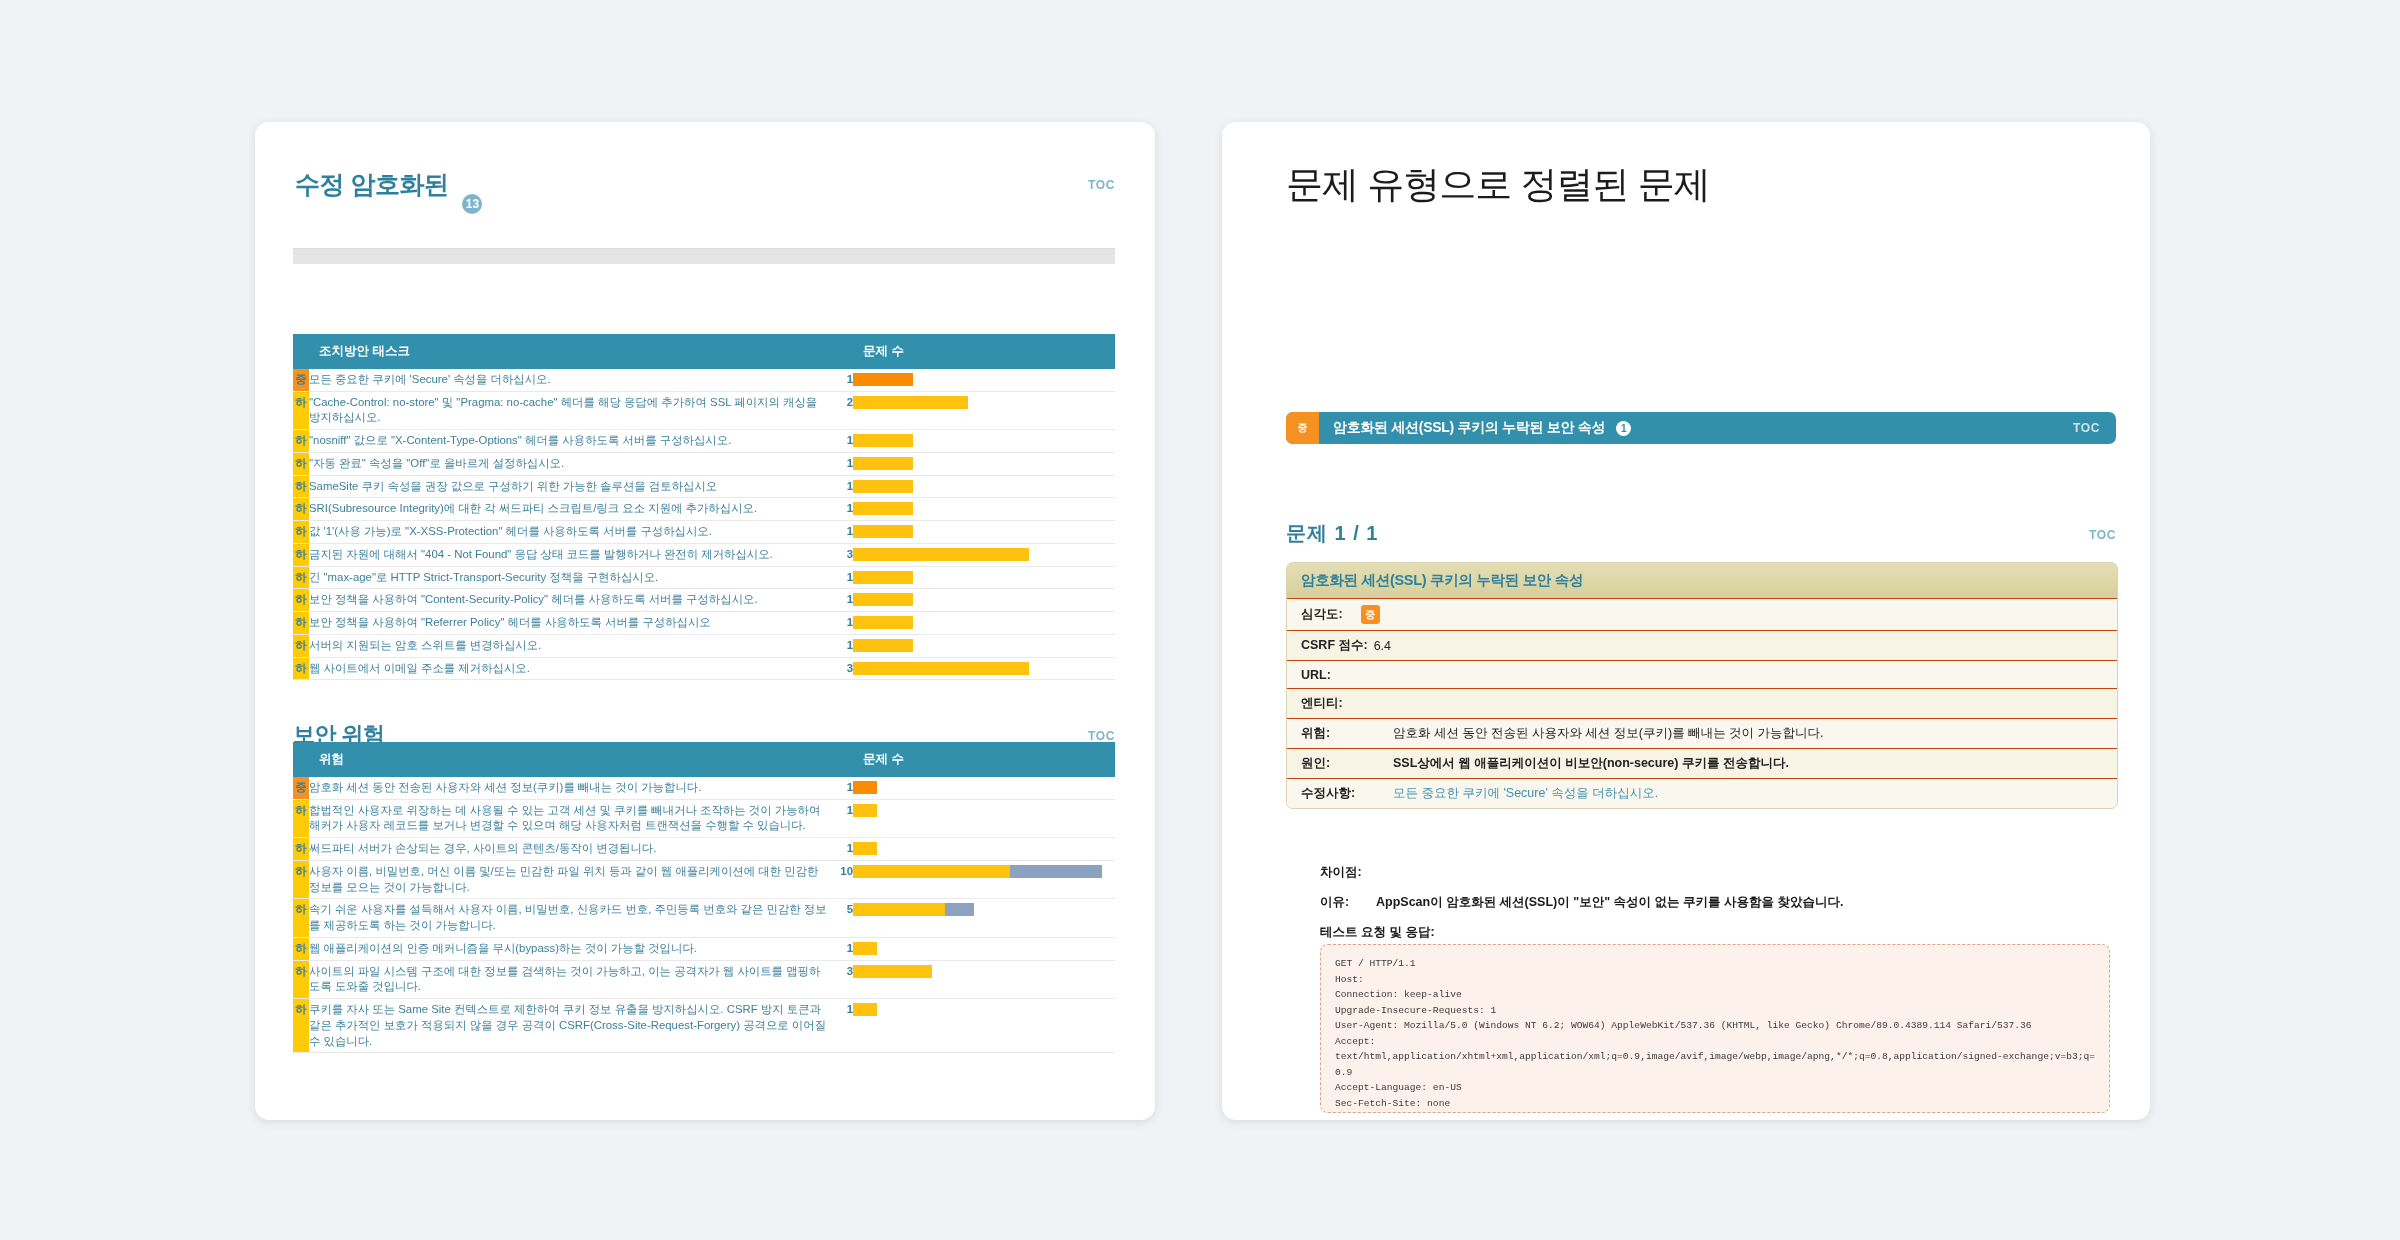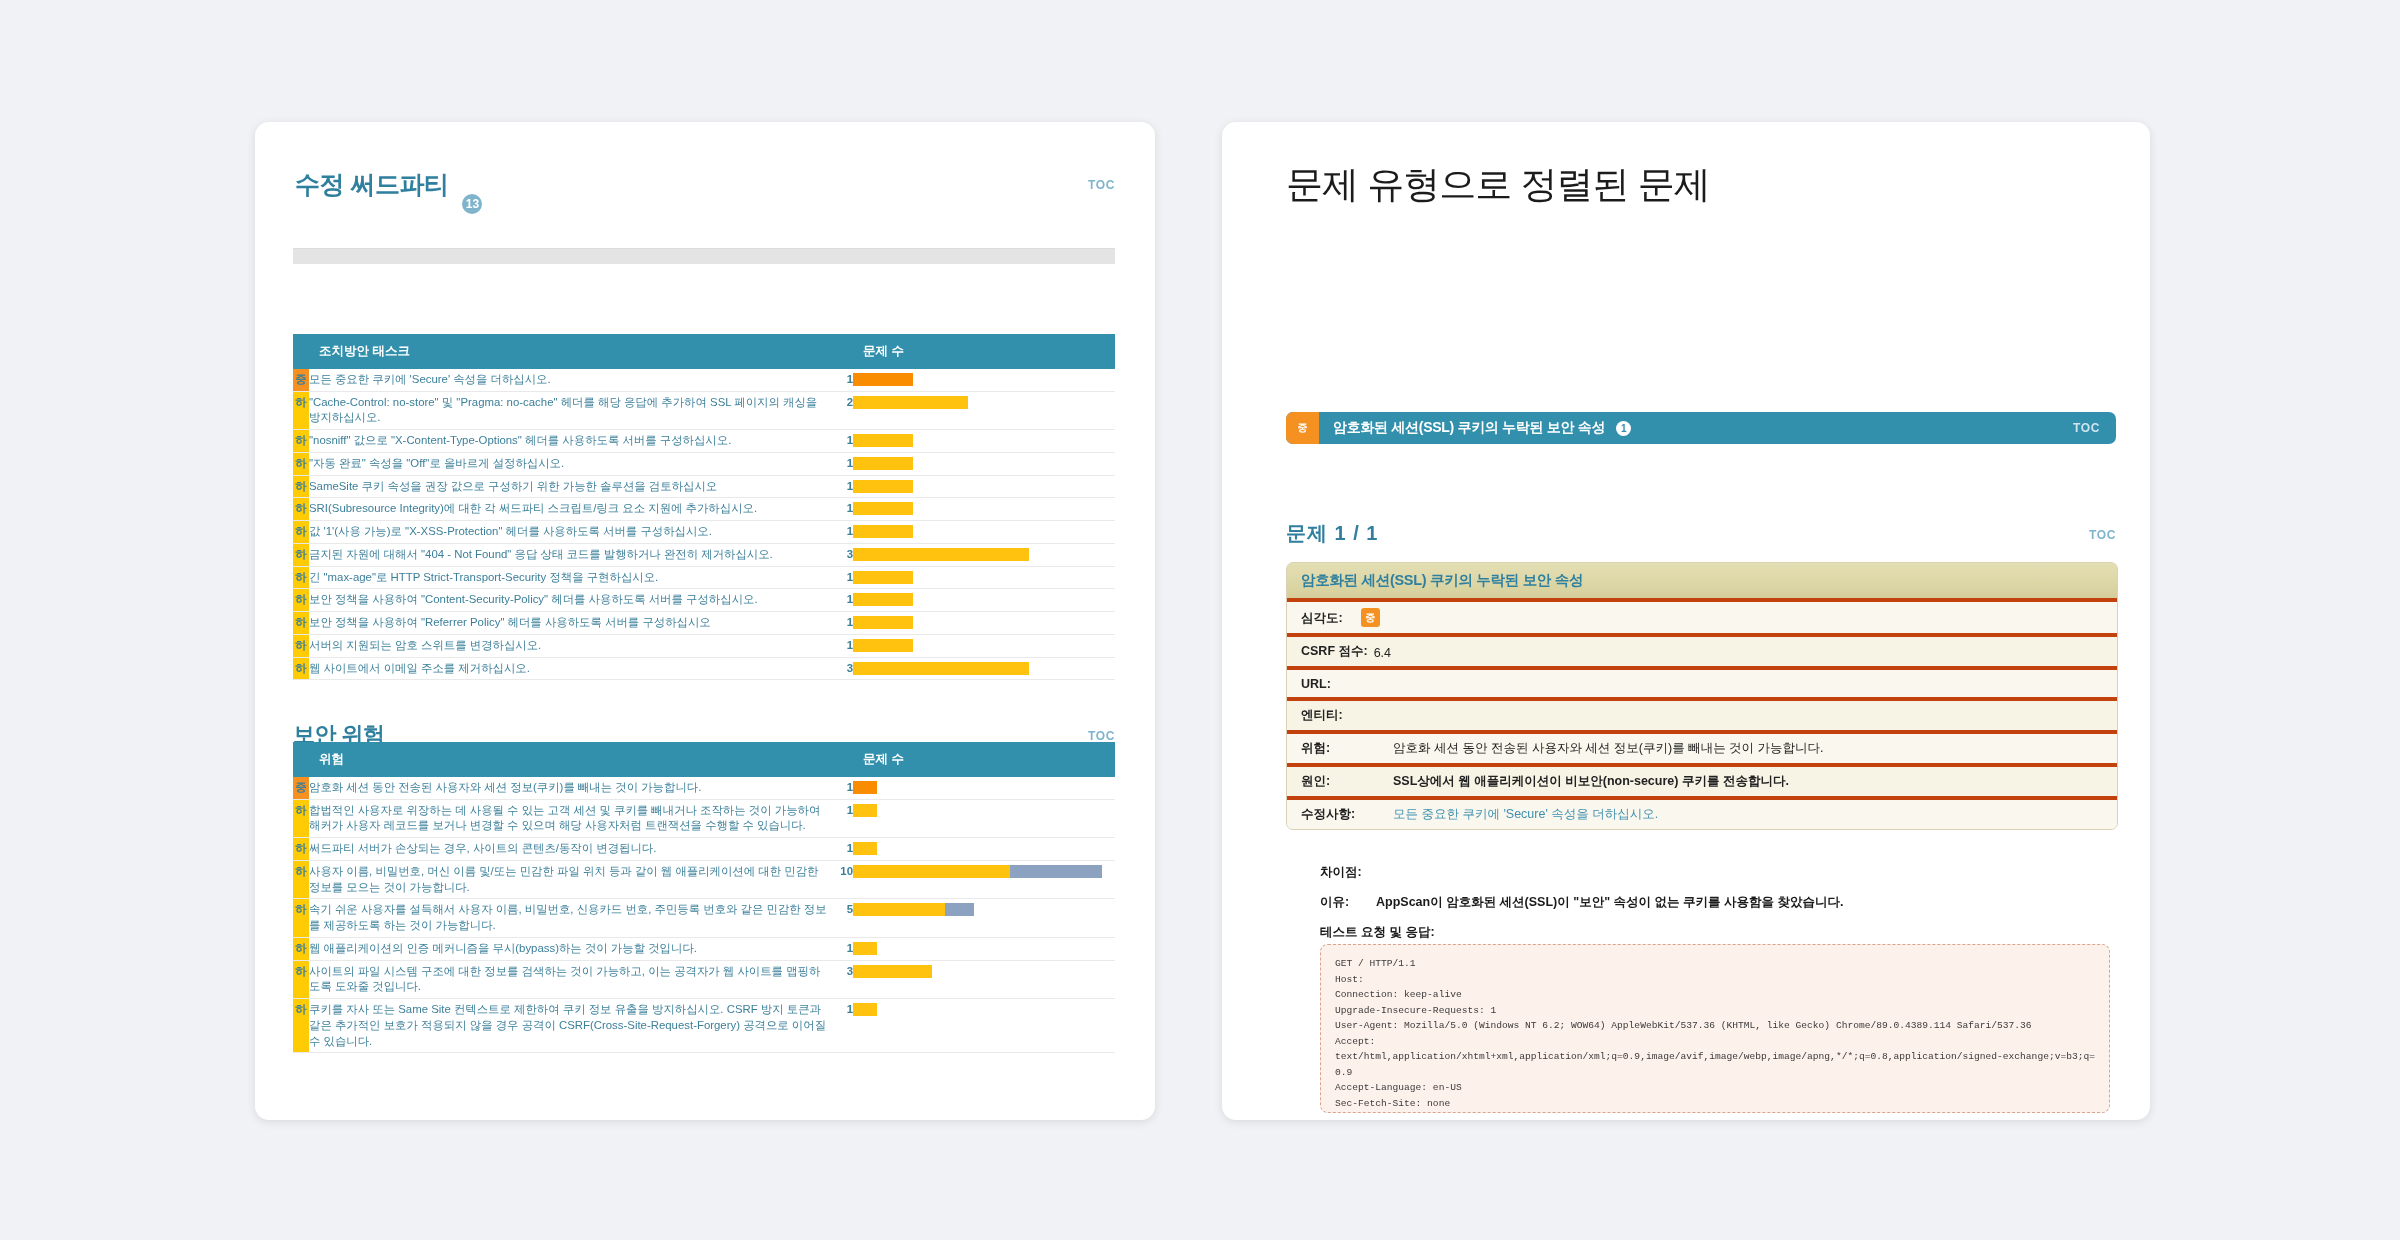--- a/index.html
+++ b/index.html
@@ -103,22 +103,22 @@
   .detail-card{
     border:1px solid #d9d2b4;border-radius:7px;overflow:hidden;
     background:#faf8ee;
   }
   .dc-head{
     background:#ddd7a8;color:#2f7f9e;font-weight:bold;font-size:14.5px;
     padding:8px 14px;letter-spacing:-.3px;
     background-image:linear-gradient(#e4dfb4,#d6cf9c);
   }
   .dc-row{
-    display:flex;border-top:4px solid #c2410c;background:#f7f4e6;
-    padding:6px 14px;font-size:12.5px;color:#222222;align-items:flex-end;
+    display:flex;border-top:1px solid #c2410c;background:#f7f4e6;
+    padding:6px 14px;font-size:12.5px;color:#222222;align-items:center;
     min-height:15px;
   }
   .dc-row:nth-child(odd){background:#faf8ee;}
   .dc-key{font-weight:bold;flex:none;}
   .dc-key.w{width:86px;}
   .dc-val{margin-left:6px;}
   .dc-val.link{color:#3f8fb0;}
   .sev-sq{
     width:19px;height:19px;border-radius:3px;background:#f59120;color:#fff;
     font-size:10px;font-weight:bold;display:inline-flex;
@@ -141,21 +141,21 @@
 </style>
 </head>
 <body>
 
 <div class="stage">
 
   <div class="panel" id="panel-left">
     <div class="lp-inner">
 
       <div class="sec-head" style="position:absolute;left:40px;top:32px;width:820px;">
-        <span class="sec-title big">수정 써드파티</span>
+        <span class="sec-title big">수정 암호화된</span>
         <span class="count-badge b1">13</span>
         <span style="margin-left:auto;">
           <a class="toc-link">TOC</a>
         </span>
       </div>
 
       <div class="gray-bar" style="position:absolute;left:38px;top:126px;width:822px;"></div>
 
       <div style="position:absolute;left:38px;top:212px;width:822px;">
         <table class="rep">

